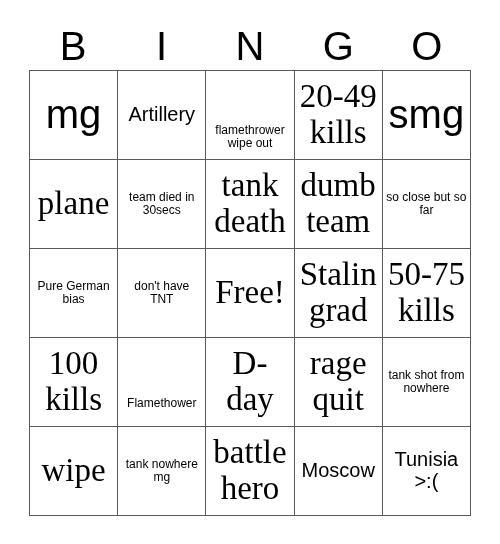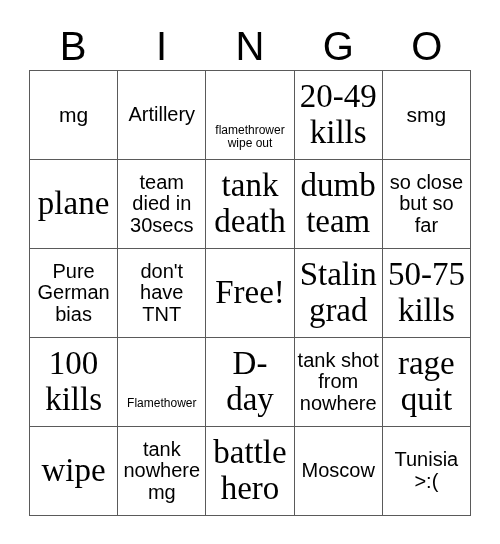--- a/index.html
+++ b/index.html
@@ -66,24 +66,24 @@
     background: #ffffff;
   }
   .cell .txt {
     display: block;
     width: 100%;
     line-height: 1.08;
     word-wrap: break-word;
     hyphens: none;
   }
   
-  .s-xl .txt { font-size: 21px; }
+  .s-xl .txt { font-size: 40px; }
   .s-lg .txt { font-size: 33px; font-family: Liberation Serif, serif; }
   .s-md .txt { font-size: 20px; }
-  .s-sm .txt { font-size: 20px; }
+  .s-sm .txt { font-size: 12px; }
   .s-xs .txt { font-size: 12px; margin-top: 43px; }
 </style>
 </head>
 <body>
 
 <div id="card">
 
   <div id="header-row">
     <div class="header-letter">B</div>
     <div class="header-letter">I</div>
@@ -144,25 +144,25 @@
 
     <div class="cell s-lg">
         <span class="txt">100 kills</span>
       </div>
     <div class="cell s-xs">
         <span class="txt">Flamethower</span>
       </div>
     <div class="cell s-lg">
         <span class="txt">D-day</span>
       </div>
+    <div class="cell s-lg">
+        <span class="txt">rage quit</span>
+      </div>
     <div class="cell s-sm">
         <span class="txt">tank shot from nowhere</span>
-      </div>
-    <div class="cell s-lg">
-        <span class="txt">rage quit</span>
       </div>
 
     <div class="cell s-lg">
         <span class="txt">wipe</span>
       </div>
     <div class="cell s-sm">
         <span class="txt">tank nowhere mg</span>
       </div>
     <div class="cell s-lg">
         <span class="txt">battle hero</span>

